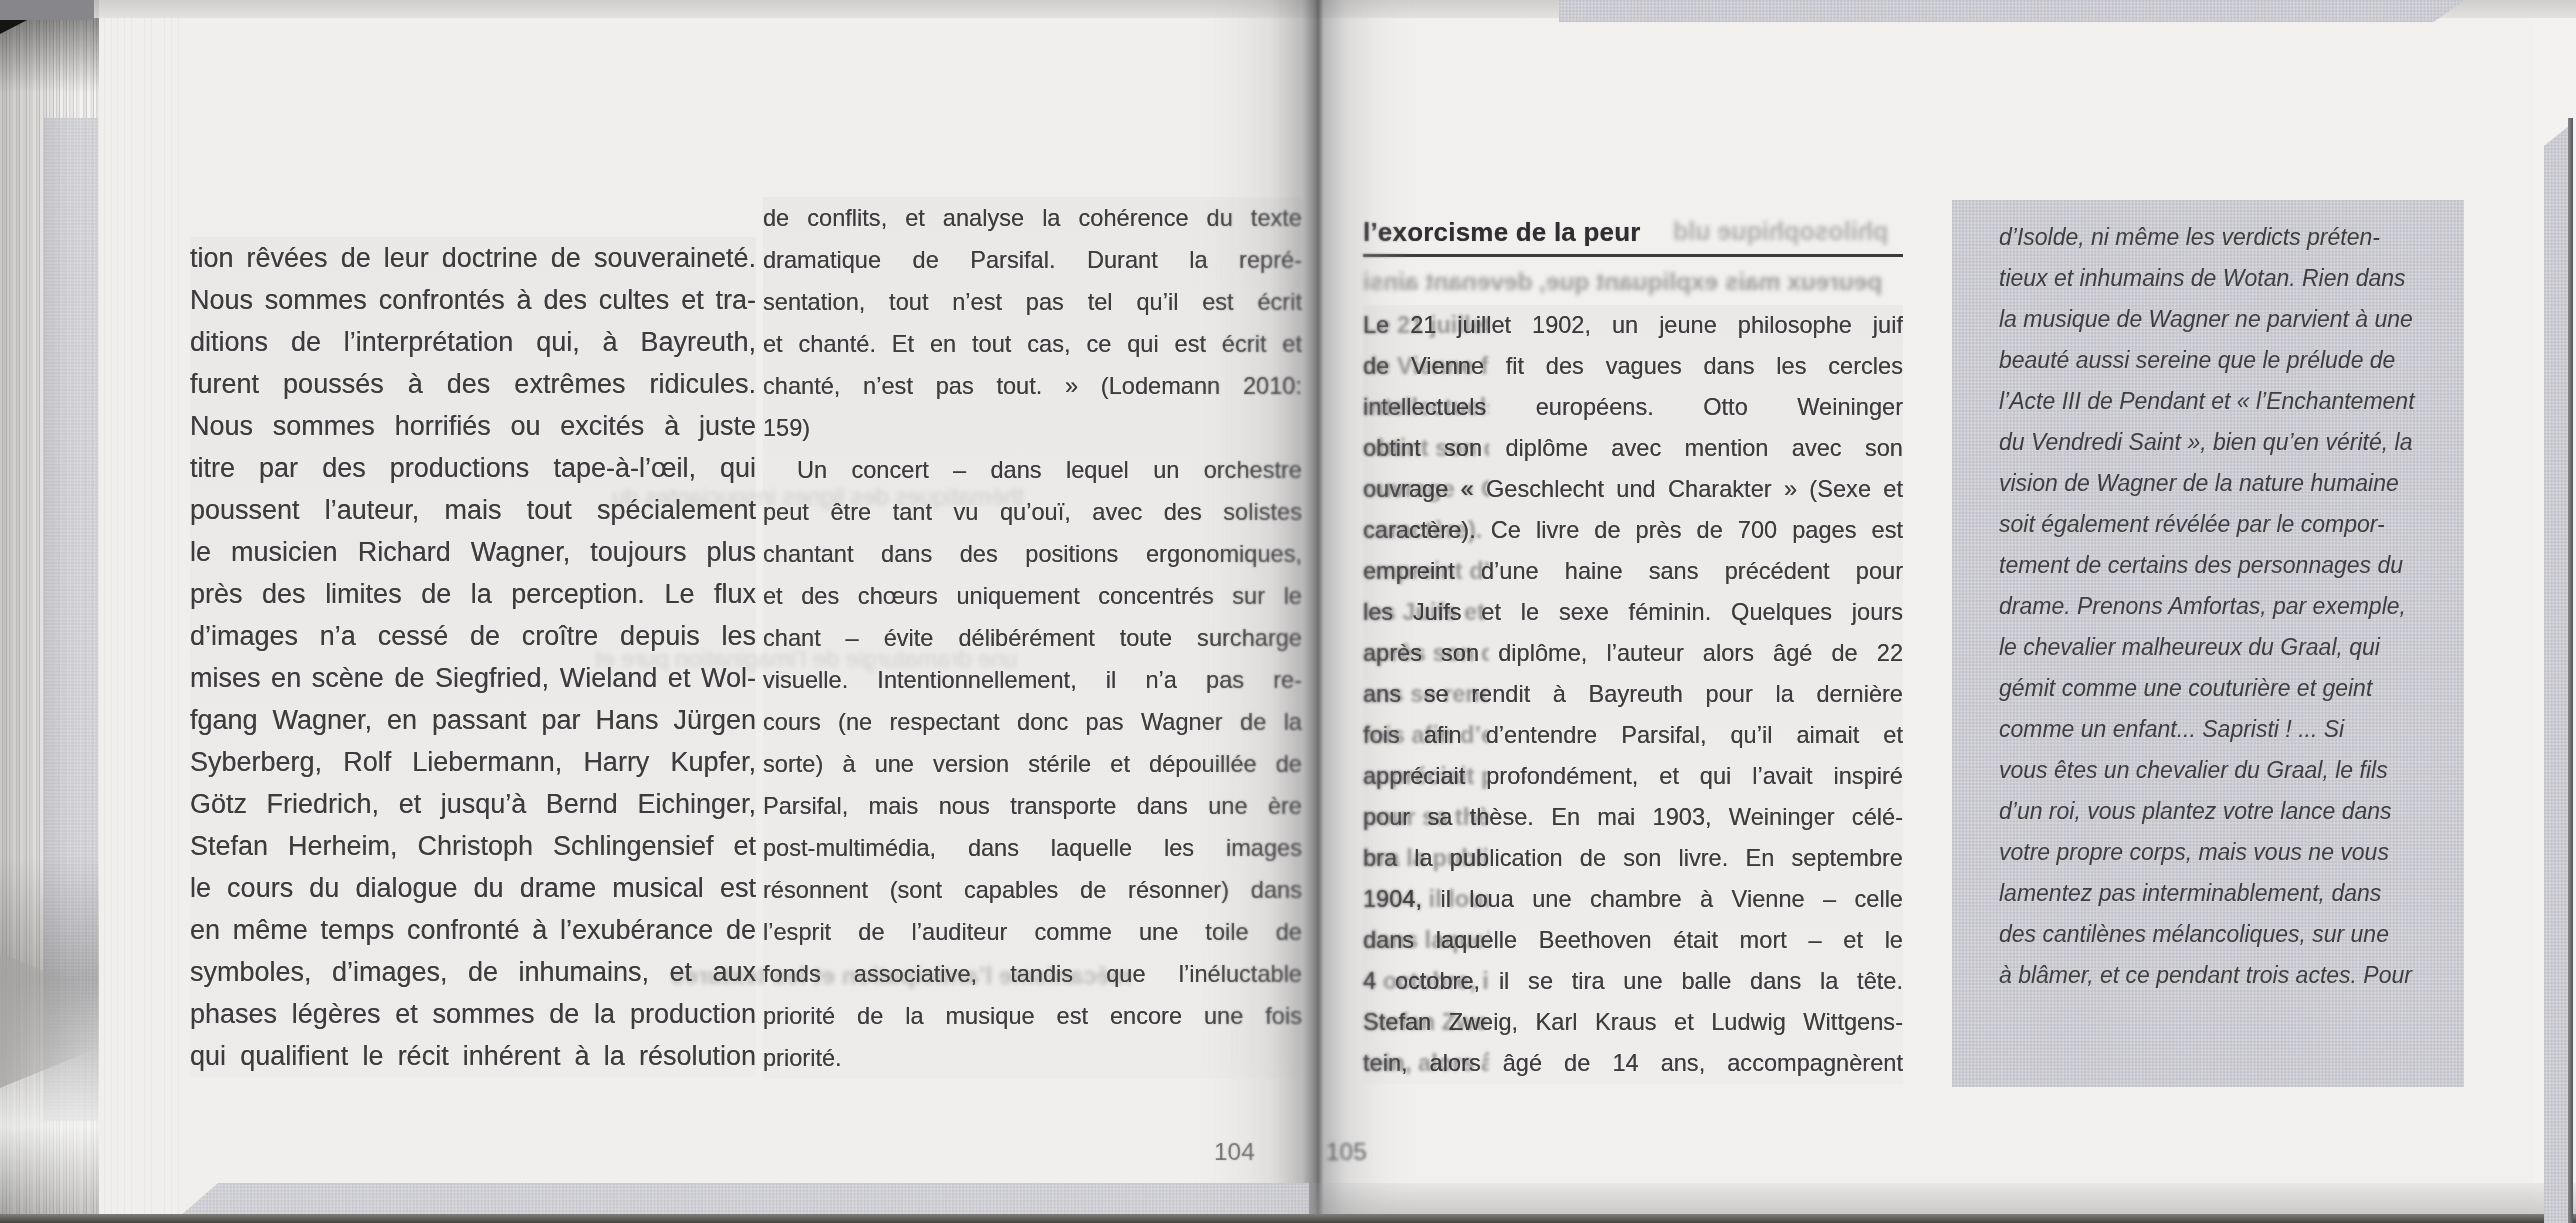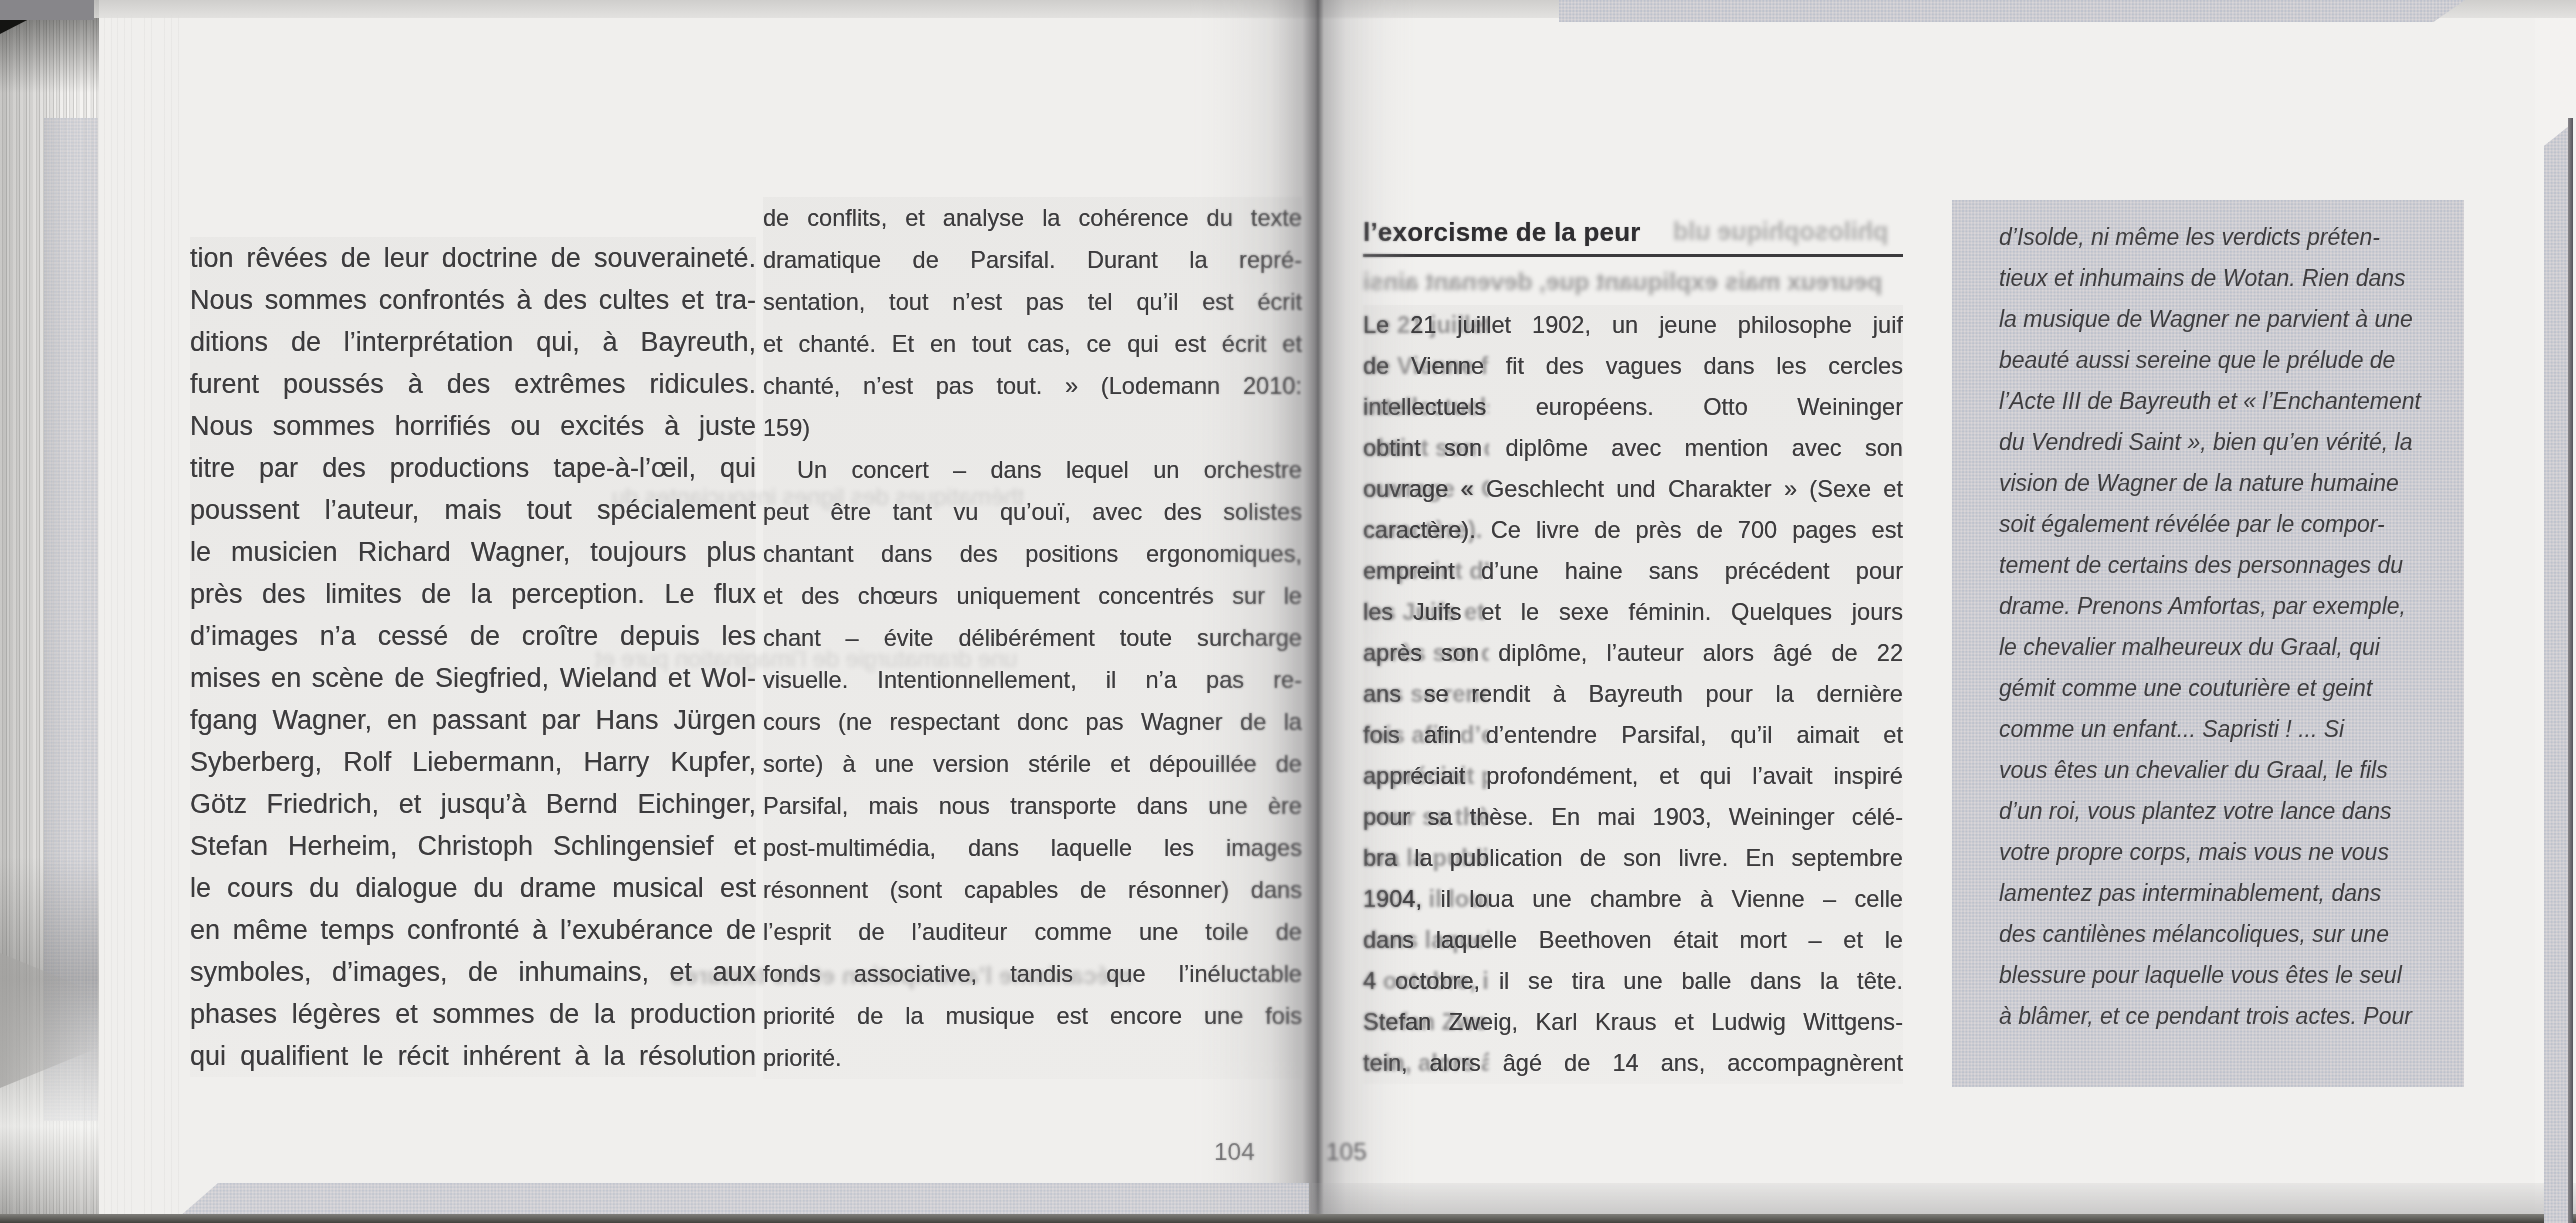--- a/index.html
+++ b/index.html
@@ -219,35 +219,34 @@
         <div class="line">tein, alors âgé de 14 ans, accompagnèrent</div>
       </div>
 
     <div class="quote-box ht">
       <div class="qcol">
 
       <div class="line">d’Isolde, ni même les verdicts préten-</div>
           <div class="line">tieux et inhumains de Wotan. Rien dans</div>
           <div class="line">la musique de Wagner ne parvient à une</div>
           <div class="line">beauté aussi sereine que le prélude de</div>
-          <div class="line">l’Acte III de Bayreuth et « l’Enchantement</div>
+          <div class="line">l’Acte III de Pendant et « l’Enchantement</div>
           <div class="line">du Vendredi Saint », bien qu’en vérité, la</div>
           <div class="line">vision de Wagner de la nature humaine</div>
           <div class="line">soit également révélée par le compor-</div>
           <div class="line">tement de certains des personnages du</div>
           <div class="line">drame. Prenons Amfortas, par exemple,</div>
           <div class="line">le chevalier malheureux du Graal, qui</div>
           <div class="line">gémit comme une couturière et geint</div>
           <div class="line">comme un enfant... Sapristi ! ... Si</div>
           <div class="line">vous êtes un chevalier du Graal, le fils</div>
           <div class="line">d’un roi, vous plantez votre lance dans</div>
           <div class="line">votre propre corps, mais vous ne vous</div>
           <div class="line">lamentez pas interminablement, dans</div>
           <div class="line">des cantilènes mélancoliques, sur une</div>
-          <div class="line">blessure pour laquelle vous êtes le seul</div>
           <div class="line">à blâmer, et ce pendant trois actes. Pour</div>
         </div>
     </div>
 
     <div class="pagenum pn-right">105</div>
   </div>
 
   <div class="fan">
     <div class="fan-ht ht"></div>
     <div class="fan-shade"></div>

